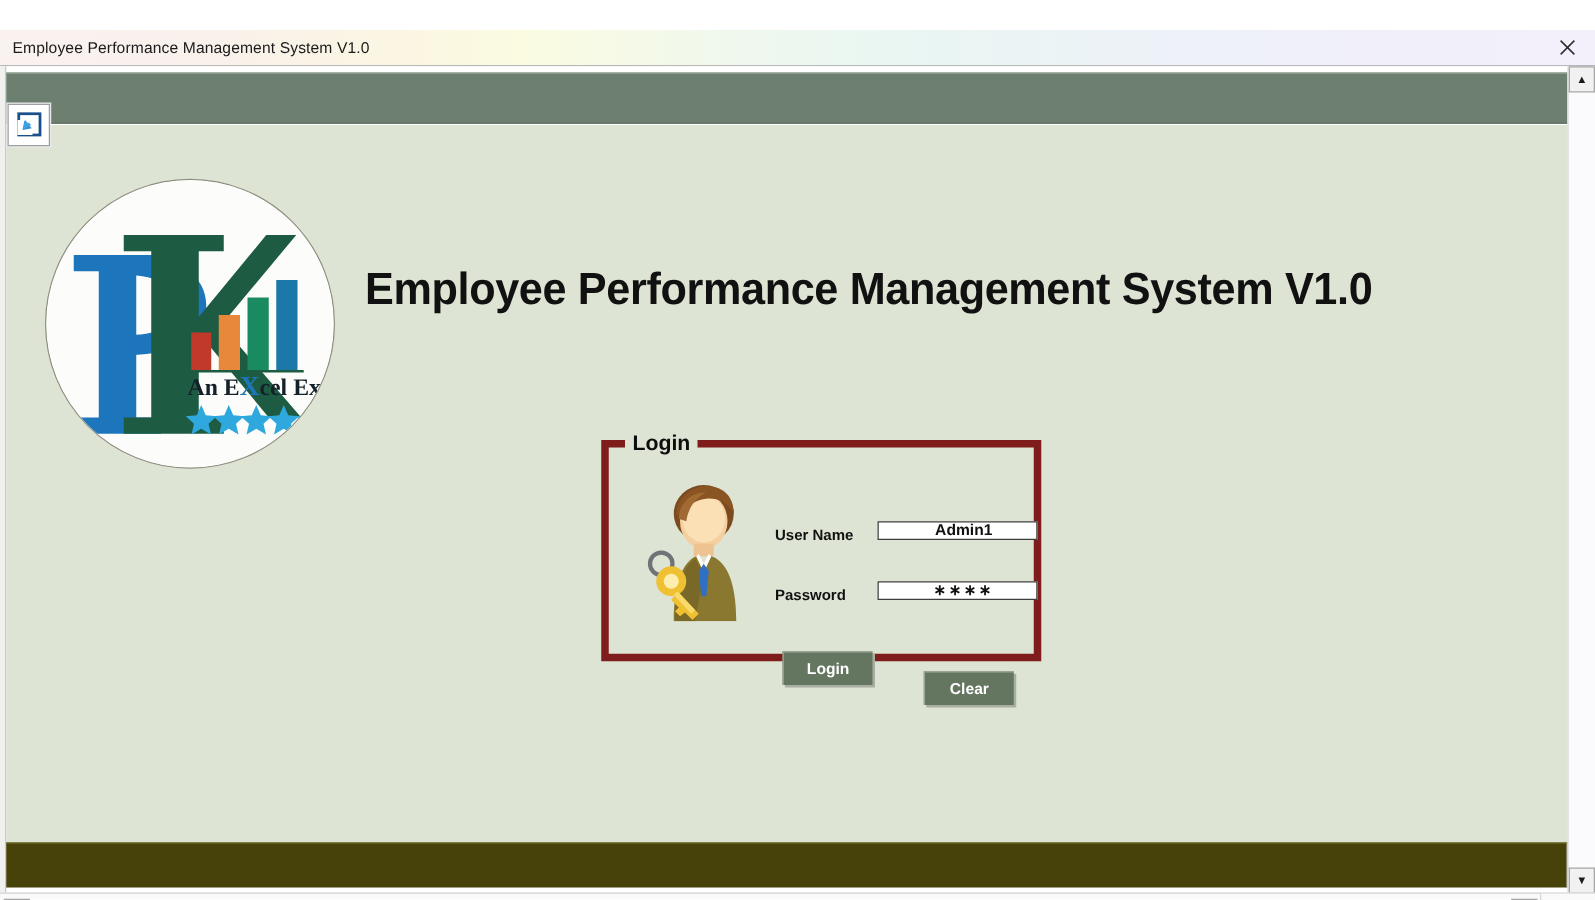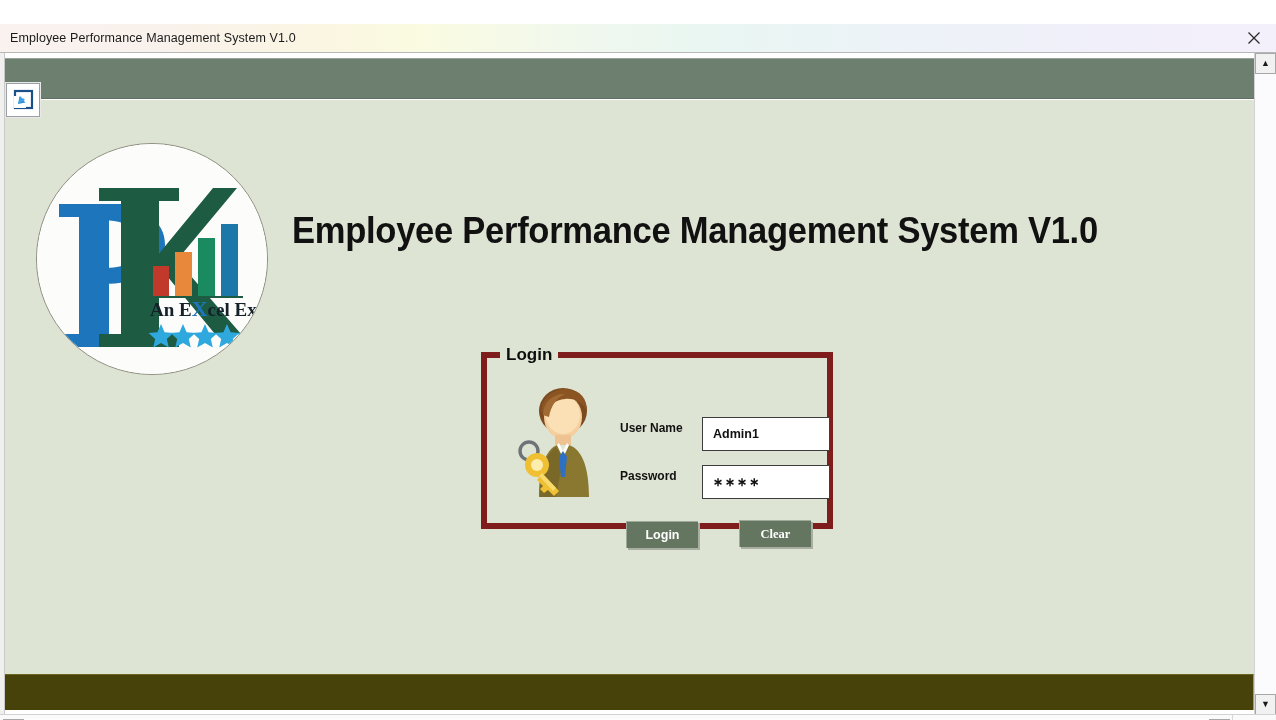--- a/index.html
+++ b/index.html
@@ -163,30 +163,31 @@
     font-weight: bold;
     color: #111111;
     white-space: nowrap;
   }
   #username-label { left: 133px; top: 63px; }
   #password-label { left: 133px; top: 111px; }
 
   .text-input {
     position: absolute;
     width: 128px;
-    height: 34px;
+    height: 15px;
     background: #ffffff;
     border: 1px solid #3d3d3d;
     font-family: "Liberation Sans", sans-serif;
     font-size: 12.5px;
     font-weight: bold;
     color: #101010;
     padding: 0 0 0 10px;
     line-height: 21px;
     outline: none;
+    text-align: center;
   }
   #username-input { left: 215px; top: 59px; }
   #password-input {
     left: 215px; top: 107px;
     letter-spacing: 2px;
     font-size: 12px;
   }
 
   .form-button {
     position: absolute;
@@ -198,21 +199,21 @@
     border-left: 1px solid #9fa999;
     box-shadow: 2px 2px 0 0 #a9aea2;
     color: #ffffff;
     font-family: "Liberation Sans", sans-serif;
     font-size: 12.5px;
     font-weight: bold;
     cursor: pointer;
     padding: 0;
   }
   #login-button { left: 139px; top: 163px; }
-  #clear-button { left: 252px; top: 162px; font-family: Liberation Serif, serif; }
+  #clear-button { left: 252px; top: 179px; }
 
   
   #footer-band {
     position: absolute;
     left: 5px; top: 621px;
     width: 1249px;
     height: 36px;
     background: #474209;
     border-top: 1px solid #6a6420;
     border-right: 1px solid #9a9a8a;

